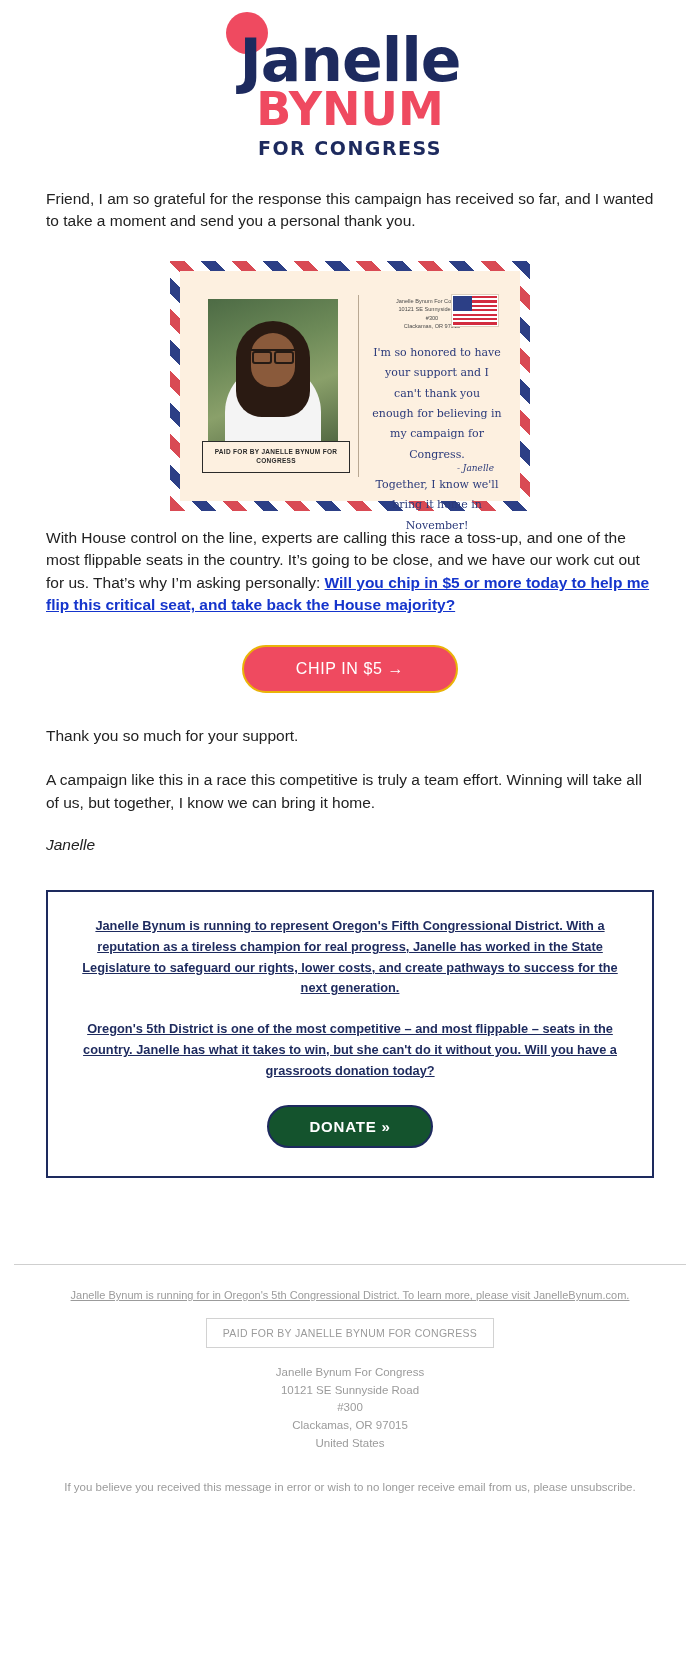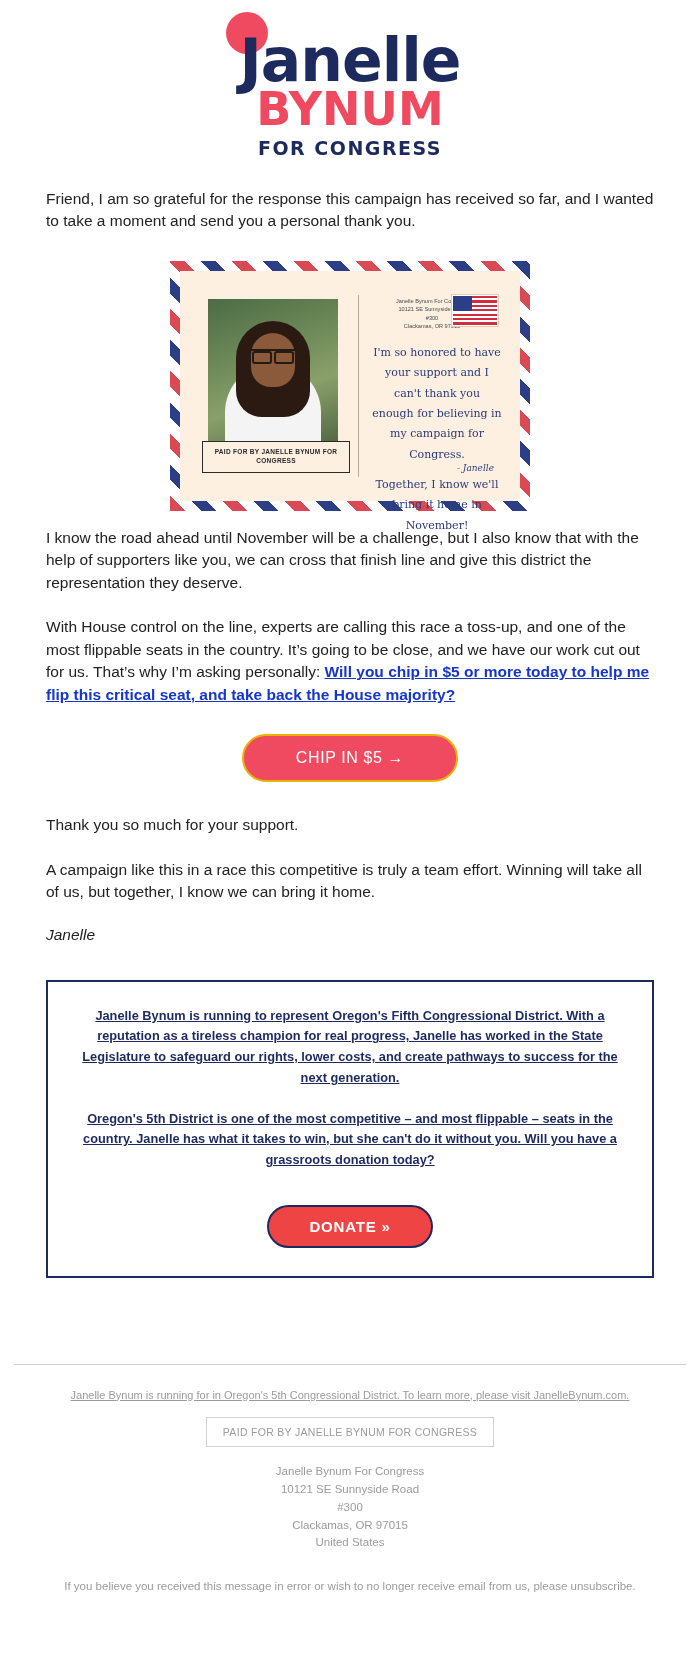--- a/index.html
+++ b/index.html
@@ -303,29 +303,29 @@
     font-size: 12.8px;
     line-height: 1.62;
     font-weight: bold;
     color: #1d2a5e;
     text-decoration: underline;
     margin: 0 0 20px 0;
     text-align: center;
   }
   .box-cta {
     display: inline-block;
-    background: #ef4444;
+    background: #14532d;
     border: 2px solid #1d2a5e;
     border-radius: 22px;
     color: #ffffff;
     font-weight: bold;
     font-size: 15px;
     letter-spacing: 0.8px;
     padding: 11px 40px;
-    margin-top: 14px;
+    margin-top: 4px;
     cursor: pointer;
     text-decoration: none;
   }
 
   
   .footer-spacer { height: 86px; }
   .footer-rule {
     border-top: 1px solid #cfcfcf;
     margin: 0 14px;
   }
@@ -402,21 +402,20 @@
         <div class="pc-note">
           <p>I'm so honored to have your support and I can't thank you enough for believing in my campaign for Congress.</p>
           <p>Together, I know we'll bring it home in November!</p>
         </div>
         <div class="pc-sign">- Janelle</div>
       </div>
     </div>
   </div>
 
   <div class="body-copy">
-    <p class="para">I know the road ahead until November will be a challenge, but I also know that with the help of supporters like you, we can cross that finish line and give this district the representation they deserve.</p>
     <p class="para"><span>With House control on the line, experts are calling this race a toss-up, and one of the most flippable seats in the country. It’s going to be close, and we have our work cut out for us. That’s why I’m asking personally: </span><a class="ask-link" href="#">Will you chip in $5 or more today to help me flip this critical seat, and take back the House majority?</a></p>
   </div>
 
   <div class="cta-block">
     <a class="cta-button" href="#">CHIP IN $5 →</a>
   </div>
 
   <div class="body-copy">
     <p class="para">Thank you so much for your support.</p>
     <p class="para">A campaign like this in a race this competitive is truly a team effort. Winning will take all of us, but together, I know we can bring it home.</p>

